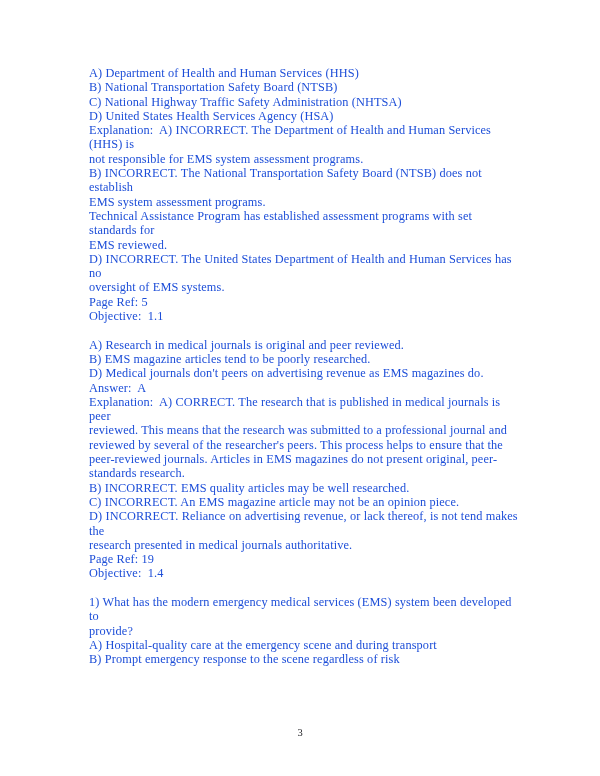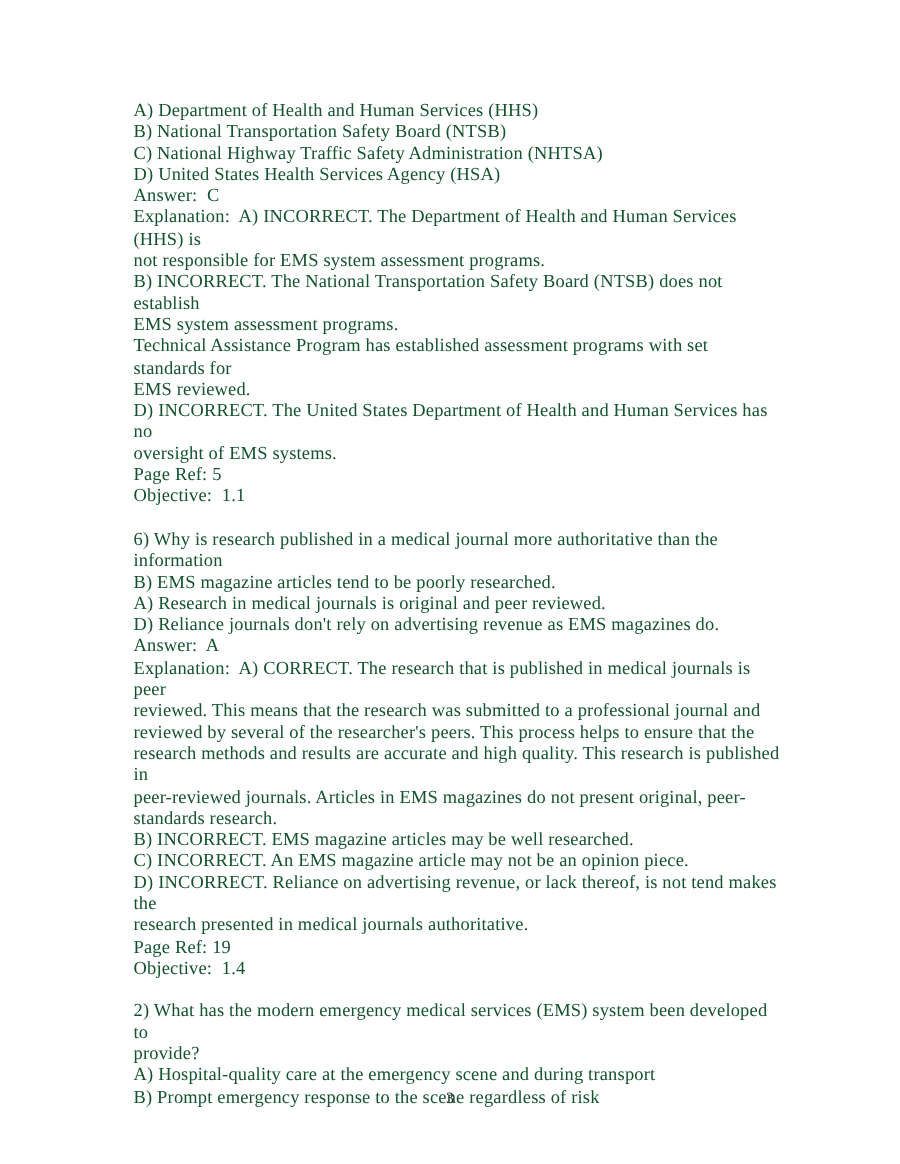--- a/index.html
+++ b/index.html
@@ -34,21 +34,21 @@
   .block {
     margin: 0 0 14.3px 0;
   }
   .block:last-child {
     margin-bottom: 0;
   }
 
   .line {
     font-size: 12.3px;
     line-height: 14.3px;
-    color: #14532d;
+    color: #1d4ed8;
     white-space: pre-wrap;
     letter-spacing: 0.01em;
     -webkit-font-smoothing: none;
   }
 
   #page-number {
     position: absolute;
     top: 727px;
     left: 0;
     width: 600px;
@@ -64,55 +64,52 @@
 
 <div id="page">
 
   <div id="text-column">
 
     <div class="block">
       <div class="line">A) Department of Health and Human Services (HHS)</div>
       <div class="line">B) National Transportation Safety Board (NTSB)</div>
       <div class="line">C) National Highway Traffic Safety Administration (NHTSA)</div>
       <div class="line">D) United States Health Services Agency (HSA)</div>
-      <div class="line">Answer:  C</div>
       <div class="line">Explanation:  A) INCORRECT. The Department of Health and Human Services (HHS) is</div>
       <div class="line">not responsible for EMS system assessment programs.</div>
       <div class="line">B) INCORRECT. The National Transportation Safety Board (NTSB) does not establish</div>
       <div class="line">EMS system assessment programs.</div>
       <div class="line">Technical Assistance Program has established assessment programs with set standards for</div>
       <div class="line">EMS reviewed.</div>
       <div class="line">D) INCORRECT. The United States Department of Health and Human Services has no</div>
       <div class="line">oversight of EMS systems.</div>
       <div class="line">Page Ref: 5</div>
       <div class="line">Objective:  1.1</div>
     </div>
 
     <div class="block">
-      <div class="line">6) Why is research published in a medical journal more authoritative than the information</div>
+      <div class="line">A) Research in medical journals is original and peer reviewed.</div>
       <div class="line">B) EMS magazine articles tend to be poorly researched.</div>
-      <div class="line">A) Research in medical journals is original and peer reviewed.</div>
-      <div class="line">D) Reliance journals don't rely on advertising revenue as EMS magazines do.</div>
+      <div class="line">D) Medical journals don't peers on advertising revenue as EMS magazines do.</div>
       <div class="line">Answer:  A</div>
       <div class="line">Explanation:  A) CORRECT. The research that is published in medical journals is peer</div>
       <div class="line">reviewed. This means that the research was submitted to a professional journal and</div>
       <div class="line">reviewed by several of the researcher's peers. This process helps to ensure that the</div>
-      <div class="line">research methods and results are accurate and high quality. This research is published in</div>
       <div class="line">peer-reviewed journals. Articles in EMS magazines do not present original, peer-</div>
       <div class="line">standards research.</div>
-      <div class="line">B) INCORRECT. EMS magazine articles may be well researched.</div>
+      <div class="line">B) INCORRECT. EMS quality articles may be well researched.</div>
       <div class="line">C) INCORRECT. An EMS magazine article may not be an opinion piece.</div>
       <div class="line">D) INCORRECT. Reliance on advertising revenue, or lack thereof, is not tend makes the</div>
       <div class="line">research presented in medical journals authoritative.</div>
       <div class="line">Page Ref: 19</div>
       <div class="line">Objective:  1.4</div>
     </div>
 
     <div class="block">
-      <div class="line">2) What has the modern emergency medical services (EMS) system been developed to</div>
+      <div class="line">1) What has the modern emergency medical services (EMS) system been developed to</div>
       <div class="line">provide?</div>
       <div class="line">A) Hospital-quality care at the emergency scene and during transport</div>
       <div class="line">B) Prompt emergency response to the scene regardless of risk</div>
 
     </div>
 
   </div>
 
   <div id="page-number">3</div>
 

